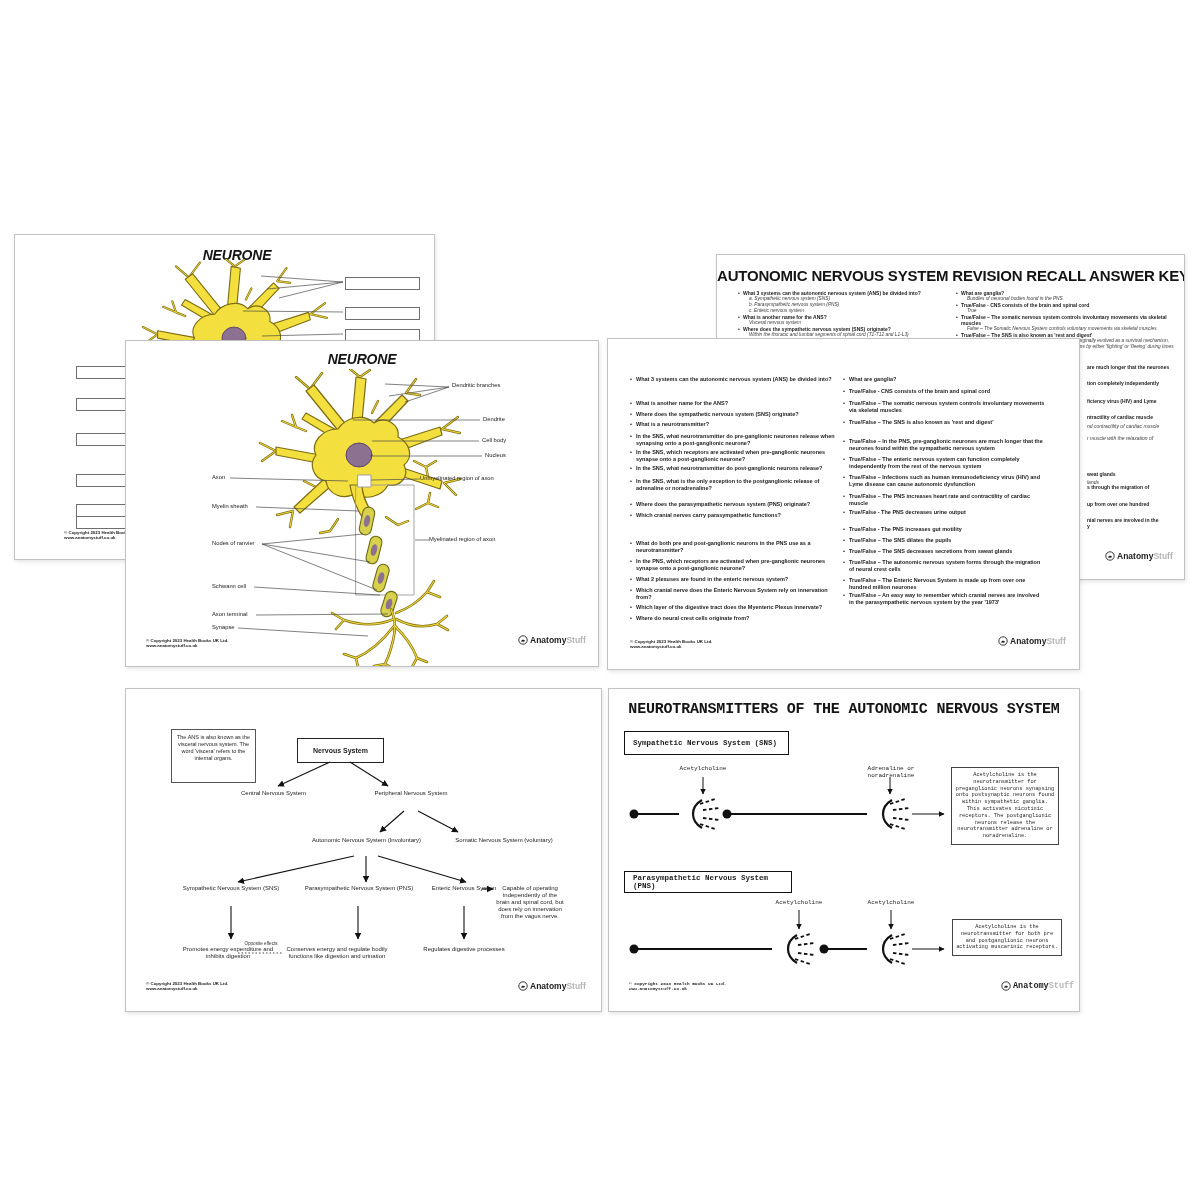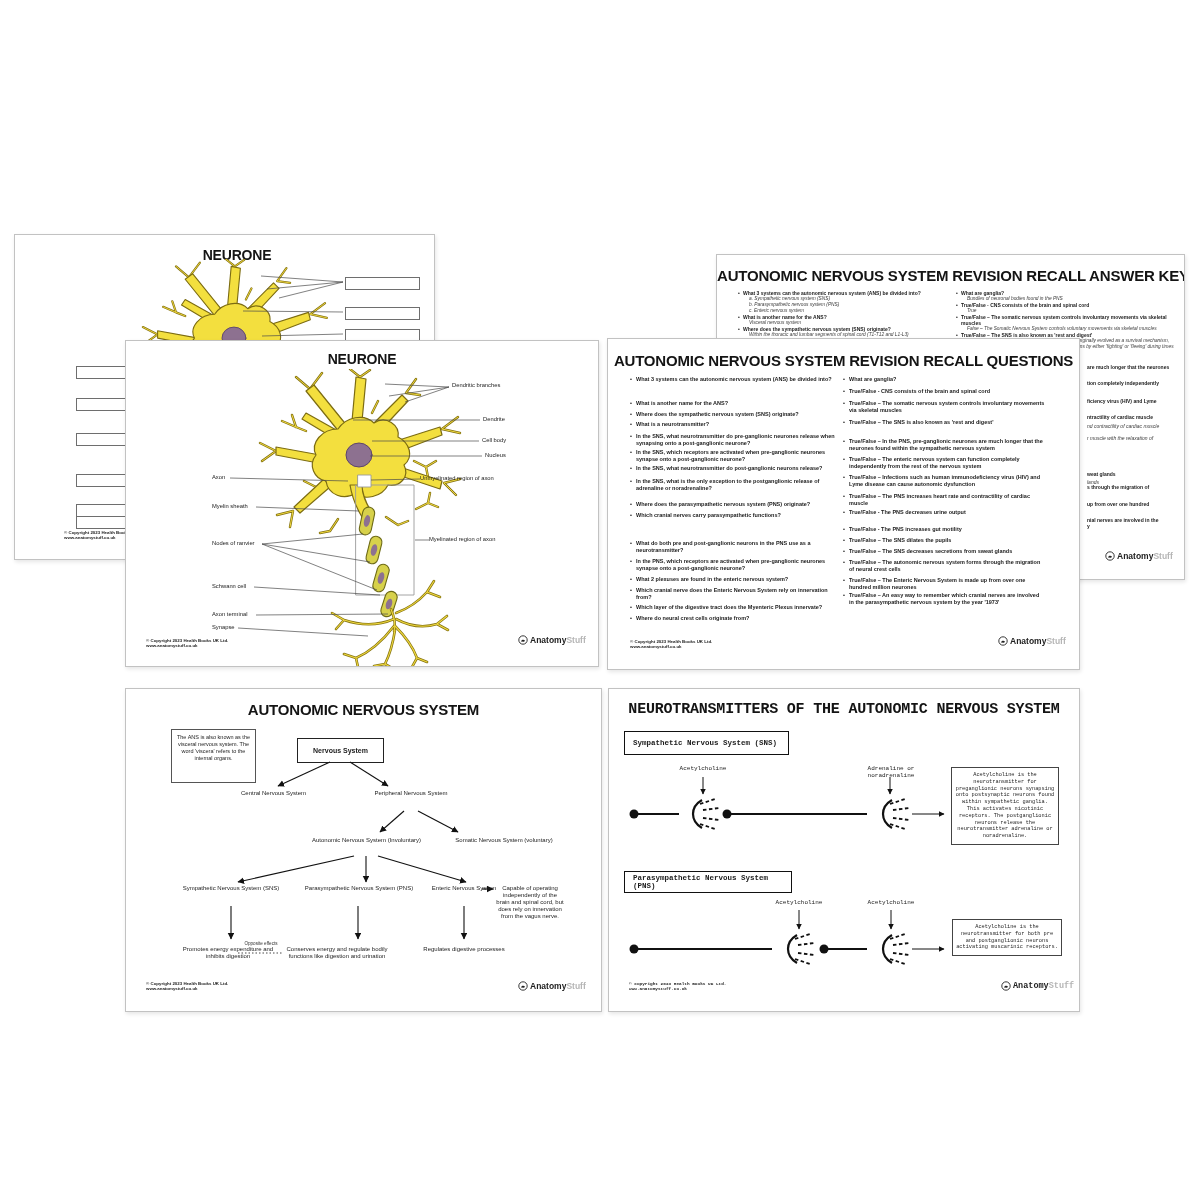--- a/index.html
+++ b/index.html
@@ -3,21 +3,21 @@
 <meta charset="utf-8">
 <style>
   html,body{margin:0;padding:0;background:#ffffff;}
   .canvas{position:relative;width:1200px;height:1200px;background:#fff;overflow:hidden;
           font-family:"Liberation Sans",sans-serif;color:#1b1b1b;}
   .page{position:absolute;background:#fff;border:1px solid #c2c2c2;
         box-shadow:1px 2px 4px rgba(0,0,0,.10);overflow:hidden;}
   .z1{z-index:1}.z2{z-index:2}
   .ptitle{position:absolute;left:0;right:0;text-align:center;font-weight:800;
           font-size:15px;letter-spacing:-.2px;color:#141414;white-space:nowrap;}
-  .ptitle.small{font-size:14px;}
+  .ptitle.small{font-size:14px;font-style:italic;}
   
   .copy{position:absolute;font-size:4.4px;line-height:5.4px;font-weight:bold;color:#222;}
   .logo{position:absolute;display:flex;align-items:center;gap:2px;font-size:8.5px;}
   .logo .lb{font-weight:bold;color:#222;}
   .logo .ll{color:#b5b5b5;font-weight:bold;}
   .logo svg{display:block;}
   
   .col{position:absolute;}
   .qitem{position:relative;font-size:5.5px;line-height:7px;font-weight:bold;padding-left:6px;}
   .qitem::before{content:"•";position:absolute;left:0;top:0;}
@@ -267,21 +267,20 @@
     <div class="logo" style="left:392px;top:294px;">
       <svg width="10" height="10" viewBox="0 0 10 10">
         <circle cx="5" cy="5" r="4.2" fill="none" stroke="#222" stroke-width="0.9"></circle>
         <path d="M3,6.5 C3.4,4.5 6,4.2 7,5.8 L6,6.8 Z" fill="#222"></path>
       </svg>
       <span><span class="lb">Anatomy</span><span class="ll">Stuff</span></span>
     </div>
   </section>
 
   <section class="page z2" id="pg-q" style="left:607px;top:338px;width:471px;height:330px;">
-    <div class="ptitle" style="top:13px;">AUTONOMIC NERVOUS SYSTEM REVISION RECALL QUESTIONS</div>
     <div class="col" id="q-left" style="left:22px;top:37px;width:206px;">
         <div class="qitem" style="margin-bottom: 17px;">What 3 systems can the autonomic nervous system (ANS) be divided into?</div>
         <div class="qitem" style="margin-bottom: 4px;">What is another name for the ANS?</div>
         <div class="qitem" style="margin-bottom: 3px;">Where does the sympathetic nervous system (SNS) originate?</div>
         <div class="qitem" style="margin-bottom: 5px;">What is a neurotransmitter?</div>
         <div class="qitem" style="margin-bottom: 2px;">In the SNS, what neurotransmitter do pre-ganglionic neurones release when synapsing onto a post-ganglionic neurone?</div>
         <div class="qitem" style="margin-bottom: 2px;">In the SNS, which receptors are activated when pre-ganglionic neurones synapse onto a post-ganglionic neurone?</div>
         <div class="qitem" style="margin-bottom: 6px;">In the SNS, what neurotransmitter do post-ganglionic neurons release?</div>
         <div class="qitem" style="margin-bottom: 9px;">In the SNS, what is the only exception to the postganglionic release of adrenaline or noradrenaline?</div>
         <div class="qitem" style="margin-bottom: 4px;">Where does the parasympathetic nervous system (PNS) originate?</div>
@@ -317,21 +316,20 @@
     <div class="logo" style="left:390px;top:297px;">
       <svg width="10" height="10" viewBox="0 0 10 10">
         <circle cx="5" cy="5" r="4.2" fill="none" stroke="#222" stroke-width="0.9"></circle>
         <path d="M3,6.5 C3.4,4.5 6,4.2 7,5.8 L6,6.8 Z" fill="#222"></path>
       </svg>
       <span><span class="lb">Anatomy</span><span class="ll">Stuff</span></span>
     </div>
   </section>
 
   <section class="page z1" id="pg-flow" style="left:125px;top:688px;width:475px;height:322px;">
-    <div class="ptitle" style="top:12px;">AUTONOMIC NERVOUS SYSTEM</div>
     <div class="fnote" style="left:45px;top:40px;width:77px;height:44px;">The ANS is also known as the visceral nervous system. The word 'viscera' refers to the internal organs.</div>
     <div class="fbox" style="left:171px;top:49px;width:85px;height:23px;">Nervous System</div>
     <svg class="overlay" width="475" height="322">
       <defs>
         <marker id="ah" markerWidth="7" markerHeight="7" refX="5.5" refY="3" orient="auto">
           <path d="M0,0 L6,3 L0,6 Z" fill="#111"></path>
         </marker>
       </defs>
       <g stroke="#111" stroke-width="1.1" fill="none" marker-end="url(#ah)">
         <path d="M204,73 L152,97"></path>

